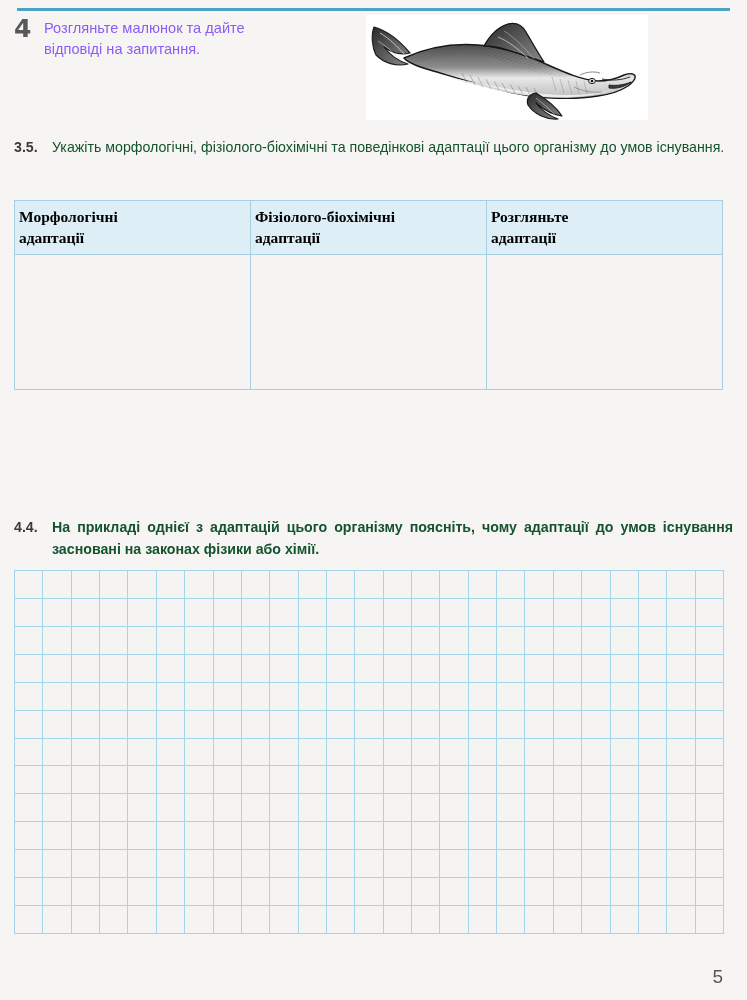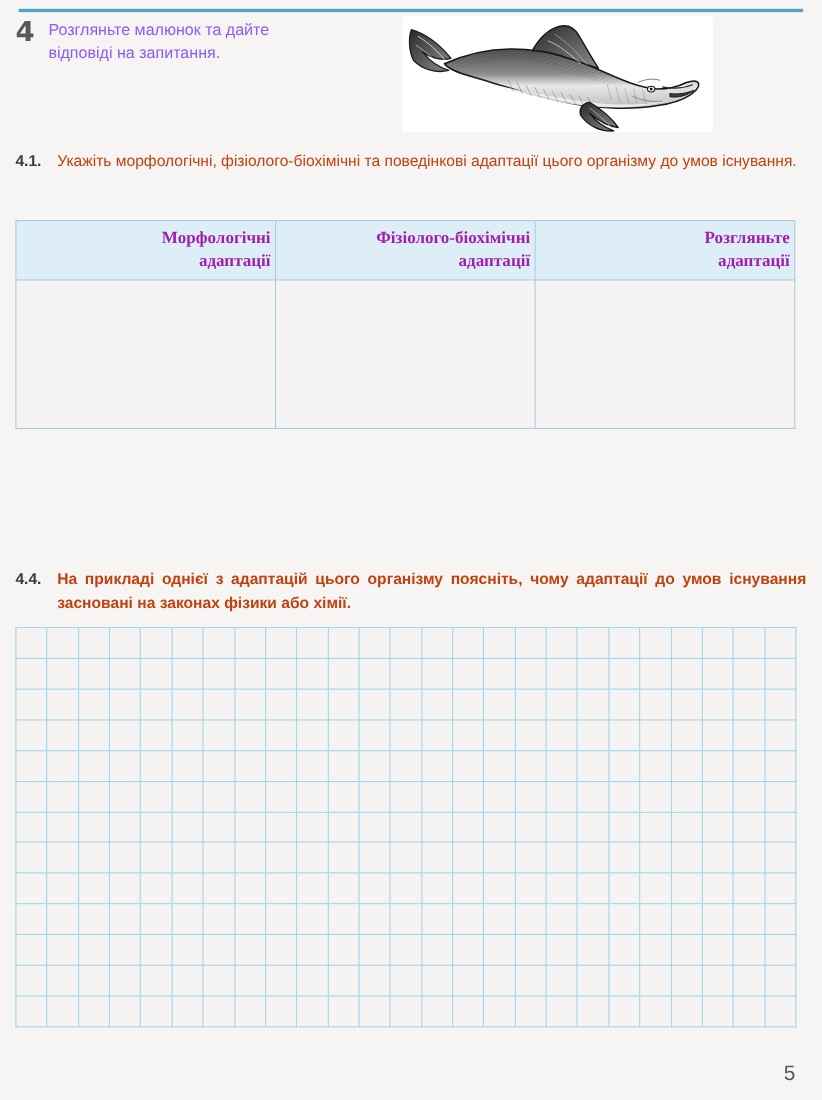--- a/index.html
+++ b/index.html
@@ -86,21 +86,21 @@
     font-size: 14.2px;
     font-weight: bold;
     color: #3a3a3a;
     line-height: 1.5;
     padding-top: 0px;
   }
   .q-body {
     flex: 1 1 auto;
     font-size: 14.2px;
     line-height: 1.52;
-    color: #c2410c;
+    color: #14532d;
   }
   .q-body.justify { text-align: justify; }
   .bold-body { font-weight: bold; }
 
   #q41 { top: 137px; }
   #q42 { top: 394px; }
   #q43 { top: 458px; }
   #q44 { top: 517px; }
 
   
@@ -115,25 +115,25 @@
   .adapt-table th,
   .adapt-table td {
     border: 1px solid #a8cfe0;
     padding: 0;
   }
   .adapt-table th {
     background: #ddeef6;
     font-family: "Liberation Serif", serif;
     font-size: 15.5px;
     font-weight: bold;
-    color: #a21caf;
+    color: #000000;
     line-height: 1.33;
     height: 47px;
     vertical-align: middle;
-    text-align: right;
+    text-align: left;
     padding: 3px 4px;
   }
   .adapt-table td {
     background: #f6f4f3;
     height: 134px;
   }
   .th-line { display: block; }
 
   
   .grid-wrap {
@@ -258,21 +258,21 @@
       <path d="M243 70 C 250 71, 258 70, 265 67 C 259 72, 250 74, 243 73 Z" fill="#3d3d3d" stroke="#1a1a1a" stroke-width="0.9"></path>
       <path d="M236 64 C 246 66, 256 65, 264 62" fill="none" stroke="#2b2b2b" stroke-width="1"></path>
       <ellipse cx="226" cy="66" rx="3.4" ry="2.6" fill="#f0f0f0" stroke="#1d1d1d" stroke-width="1"></ellipse>
       <circle cx="226" cy="66" r="1.3" fill="#141414"></circle>
       <path d="M214 60 C 220 57, 228 56, 234 58" fill="none" stroke="#303030" stroke-width="0.8" opacity="0.7"></path>
       <path d="M208 72 C 216 76, 226 78, 236 77" fill="none" stroke="#4a4a4a" stroke-width="0.7" opacity="0.6"></path>
     </svg>
   </div>
 
   <div class="q" id="q41">
-    <div class="q-num">4.1.</div>
+    <div class="q-num">3.5.</div>
     <div class="q-body">Укажіть морфологічні, фізіолого-біохімічні та поведінкові адаптації цього організму до умов існування.</div>
   </div>
 
   <table class="adapt-table">
     <thead>
       <tr>
         <th>
           <span class="th-line">Морфологічні</span>
           <span class="th-line">адаптації</span>
         </th>

